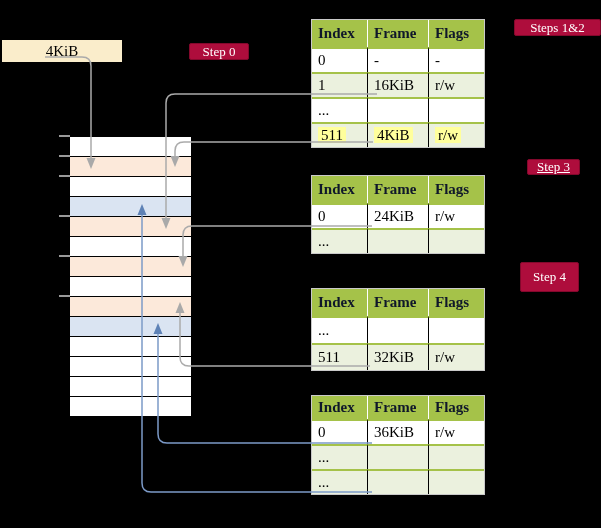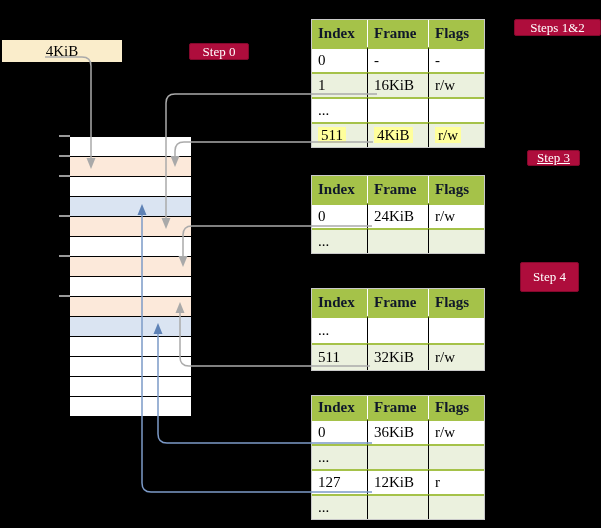--- a/index.html
+++ b/index.html
@@ -10,21 +10,21 @@
   .frame-box{position:absolute;left:2px;top:40px;width:120px;height:22px;
              background:#FAEDCB;color:#000;font-size:15px;
              display:flex;align-items:center;justify-content:center;}
 
   
   .badge{position:absolute;background:#AE0D3C;border:1px solid #83082C;border-radius:2px;
          color:#fff;font-size:13px;display:flex;align-items:center;justify-content:center;
          box-sizing:border-box;}
   .badge.step0 {left:189px;top:43px;width:60px;height:17px;}
   .badge.steps12{left:514px;top:19px;width:87px;height:17px;}
-  .badge.step3 {left:527px;top:150px;width:53px;height:16px;text-decoration:underline;}
+  .badge.step3 {left:527px;top:159px;width:53px;height:16px;text-decoration:underline;}
   .badge.step4 {left:520px;top:262px;width:59px;height:30px;}
 
   
   .memory{position:absolute;left:70px;top:136px;width:121px;border-top:1px solid #000;}
   .mrow{height:20px;box-sizing:border-box;border-bottom:1px solid #000;background:#fff;}
   .mrow[data-kind="free"]{background:#FFFFFF;}
   .mrow[data-kind="pagetable"]{background:#FCE9DA;}
   .mrow[data-kind="page"]{background:#DAE4F2;}
   .tick{position:absolute;left:59px;width:11px;height:2px;background:#9A9A9A;}
 
@@ -194,25 +194,20 @@
     <tr>
       <td>0</td>
       <td>36KiB</td>
       <td>r/w</td>
     </tr>
     <tr class="shade">
       <td>...</td>
       <td></td>
       <td></td>
     </tr>
-    <tr>
-      <td>127</td>
-      <td>12KiB</td>
-      <td>r</td>
-    </tr>
     <tr class="shade">
       <td>...</td>
       <td></td>
       <td></td>
     </tr>
   </tbody>
     </table>
 
   <svg id="wires" viewBox="0 0 601 528">
 

